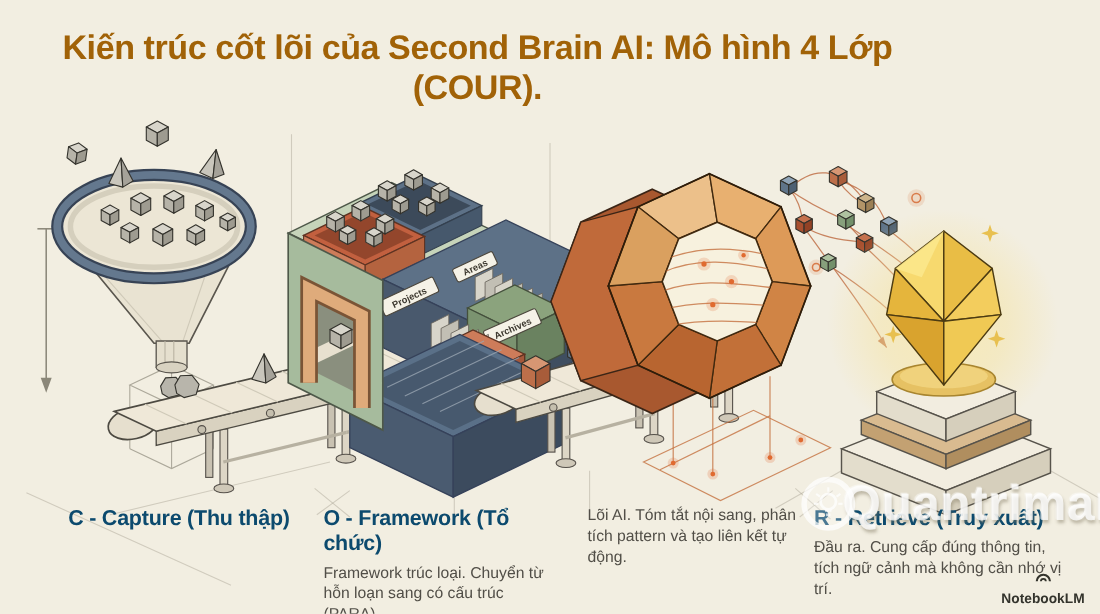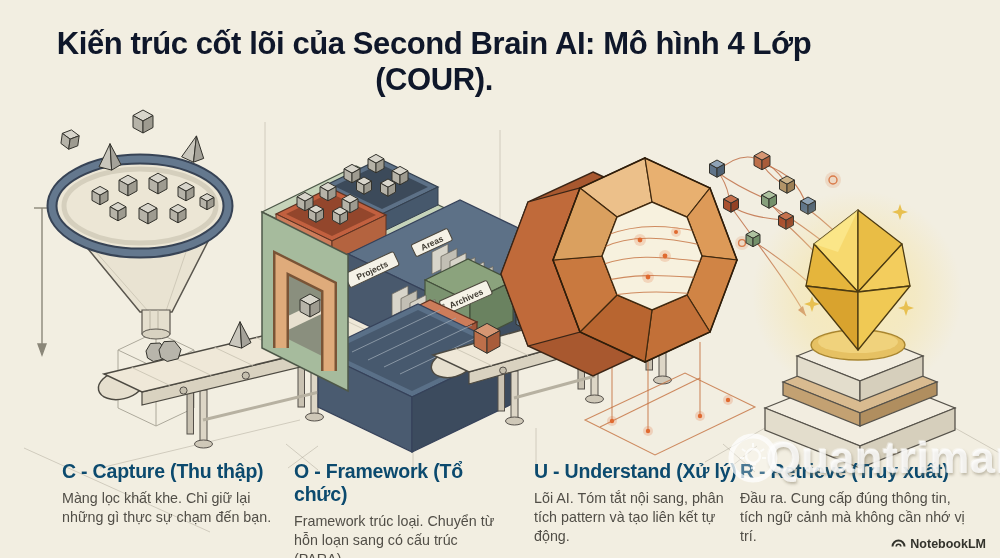--- a/index.html
+++ b/index.html
@@ -3,21 +3,21 @@
 <meta charset="utf-8">
 <style>
   html,body{margin:0;padding:0;}
   body{
     width:1000px;height:558px;position:relative;overflow:hidden;
     background:#f2eee1;
     font-family:"Liberation Sans","DejaVu Sans",sans-serif;
   }
   .title{
     position:absolute;left:0;top:26px;width:868px;text-align:center;
-    font-size:31px;font-weight:bold;letter-spacing:-0.4px;color:#0f172a;
+    font-size:31px;font-weight:bold;letter-spacing:-0.4px;color:#a16207;
   }
   svg.scene{position:absolute;left:0;top:0;}
   
   .f-top,.f-left,.f-right,.p-left,.p-right,.r-a{stroke:#33322c;stroke-width:1;vector-effect:non-scaling-stroke;stroke-linejoin:round;}
   .cb-gray .f-top{fill:#d8d5cb}.cb-gray .f-left{fill:#b6b3a8}.cb-gray .f-right{fill:#9e9b90}
   .cb-blue .f-top{fill:#8fa3b6}.cb-blue .f-left{fill:#5f7489}.cb-blue .f-right{fill:#4d6073}
   .cb-green .f-top{fill:#aec2a0}.cb-green .f-left{fill:#87a07c}.cb-green .f-right{fill:#73906a}
   .cb-orange .f-top{fill:#d69673}.cb-orange .f-left{fill:#bd6f4a}.cb-orange .f-right{fill:#a85c3a}
   .cb-red .f-top{fill:#c5714d}.cb-red .f-left{fill:#a9502f}.cb-red .f-right{fill:#934225}
   .cb-tan .f-top{fill:#cdb48a}.cb-tan .f-left{fill:#b29468}.cb-tan .f-right{fill:#9c7f55}
@@ -43,21 +43,21 @@
   }
   .watermark .wm-text{
     font-size:45px;font-weight:bold;letter-spacing:.5px;margin-left:-14px;
     color:rgba(255,255,255,0.78);
     text-shadow:1px 2px 3px rgba(125,115,90,.45), -1px -1px 1px rgba(255,255,255,.55);
   }
   .wm-badge{width:54px;height:54px;flex:0 0 auto;opacity:.85;position:relative;z-index:7;}
   
   .footer-brand{
     position:absolute;right:14px;bottom:7px;display:flex;align-items:center;gap:4px;
-    font-size:12.5px;font-weight:bold;color:#33332c;
+    font-size:12.5px;font-weight:bold;color:#33332c;flex-direction:column;
   }
 </style>
 </head>
 <body>
 
 <svg class="scene" width="1000" height="558" viewBox="0 0 1000 558">
   <defs>
     <radialGradient id="glowG" cx="50%" cy="50%" r="50%">
       <stop offset="0%" stop-color="#f9ecc0" stop-opacity="0.95"></stop>
       <stop offset="55%" stop-color="#f5e3a0" stop-opacity="0.45"></stop>
@@ -574,28 +574,26 @@
       <polygon points="812,296 814,302 820,304 814,306 812,312 810,306 804,304 810,302"></polygon>
       <polygon points="906,300 908,306 914,308 908,310 906,316 904,310 898,308 904,306"></polygon>
     </g>
   </g>
 </svg>
 
 <div class="title">Kiến trúc cốt lõi của Second Brain AI: Mô hình 4 Lớp (COUR).</div>
 
 <div class="col" id="col-c">
   <h3>C - Capture (Thu thập)</h3>
-  <p>Màng lọc khất khe. Chỉ giữ lại những gì thực sự chạm đến bạn.</p>
 </div>
 <div class="col" id="col-o">
   <h3>O - Framework (Tổ chức)</h3>
   <p>Framework trúc loại. Chuyển từ hỗn loạn sang có cấu trúc (PARA).</p>
 </div>
 <div class="col" id="col-u">
-  <h3>U - Understand (Xử lý)</h3>
   <p>Lõi AI. Tóm tắt nội sang, phân tích pattern và tạo liên kết tự động.</p>
 </div>
 <div class="col" id="col-r">
   <h3>R - Retrieve (Truy xuất)</h3>
   <p>Đầu ra. Cung cấp đúng thông tin, tích ngữ cảnh mà không cần nhớ vị trí.</p>
 </div>
 
 <div class="watermark">
   <svg class="wm-badge" viewBox="0 0 54 54">
     <circle cx="27" cy="27" r="22" fill="rgba(255,255,255,0.3)" stroke="rgba(255,255,255,0.85)" stroke-width="5"></circle>

